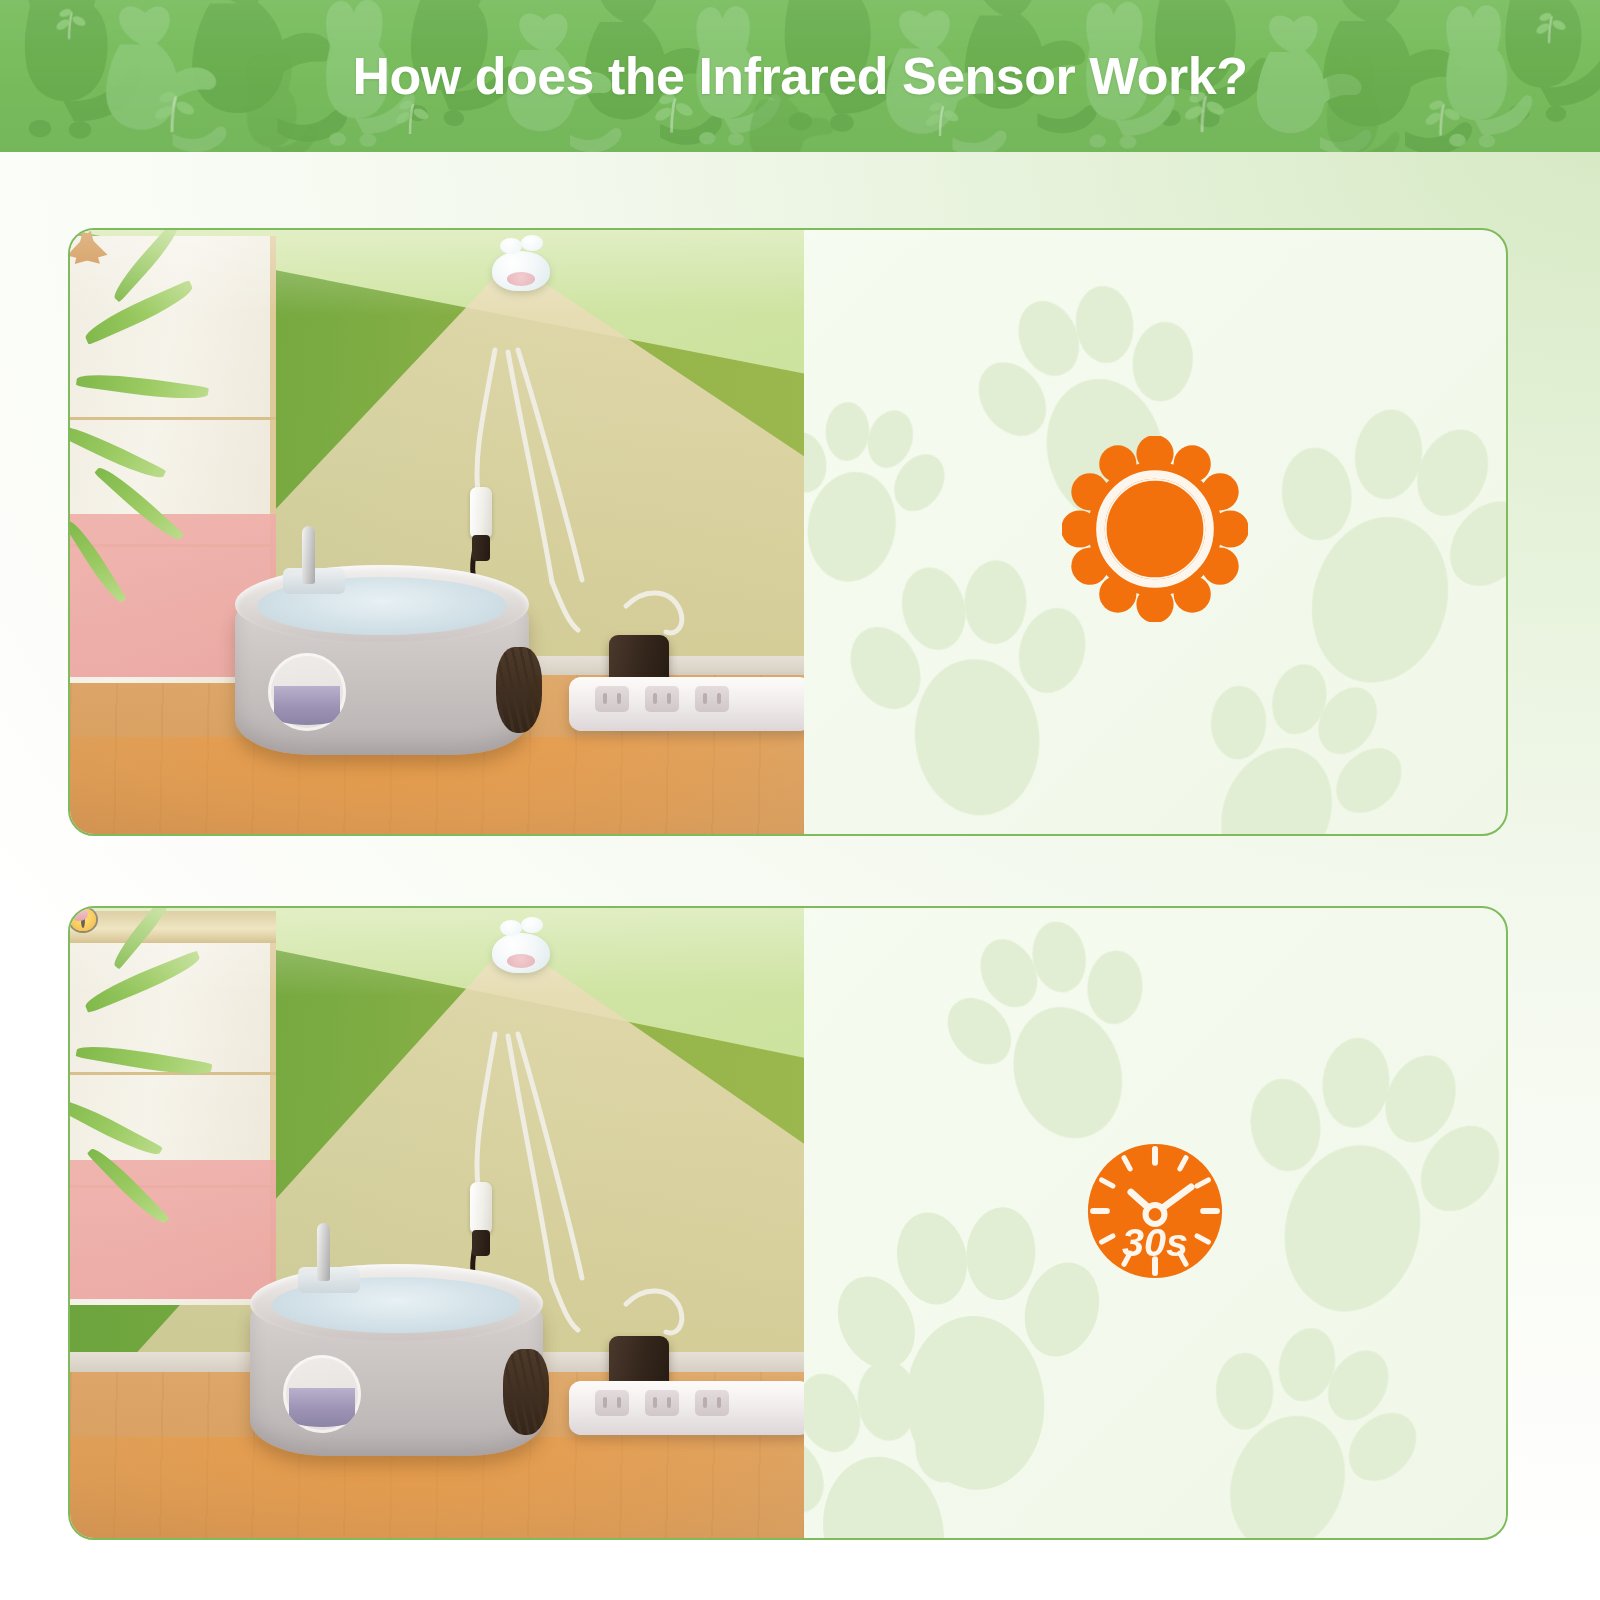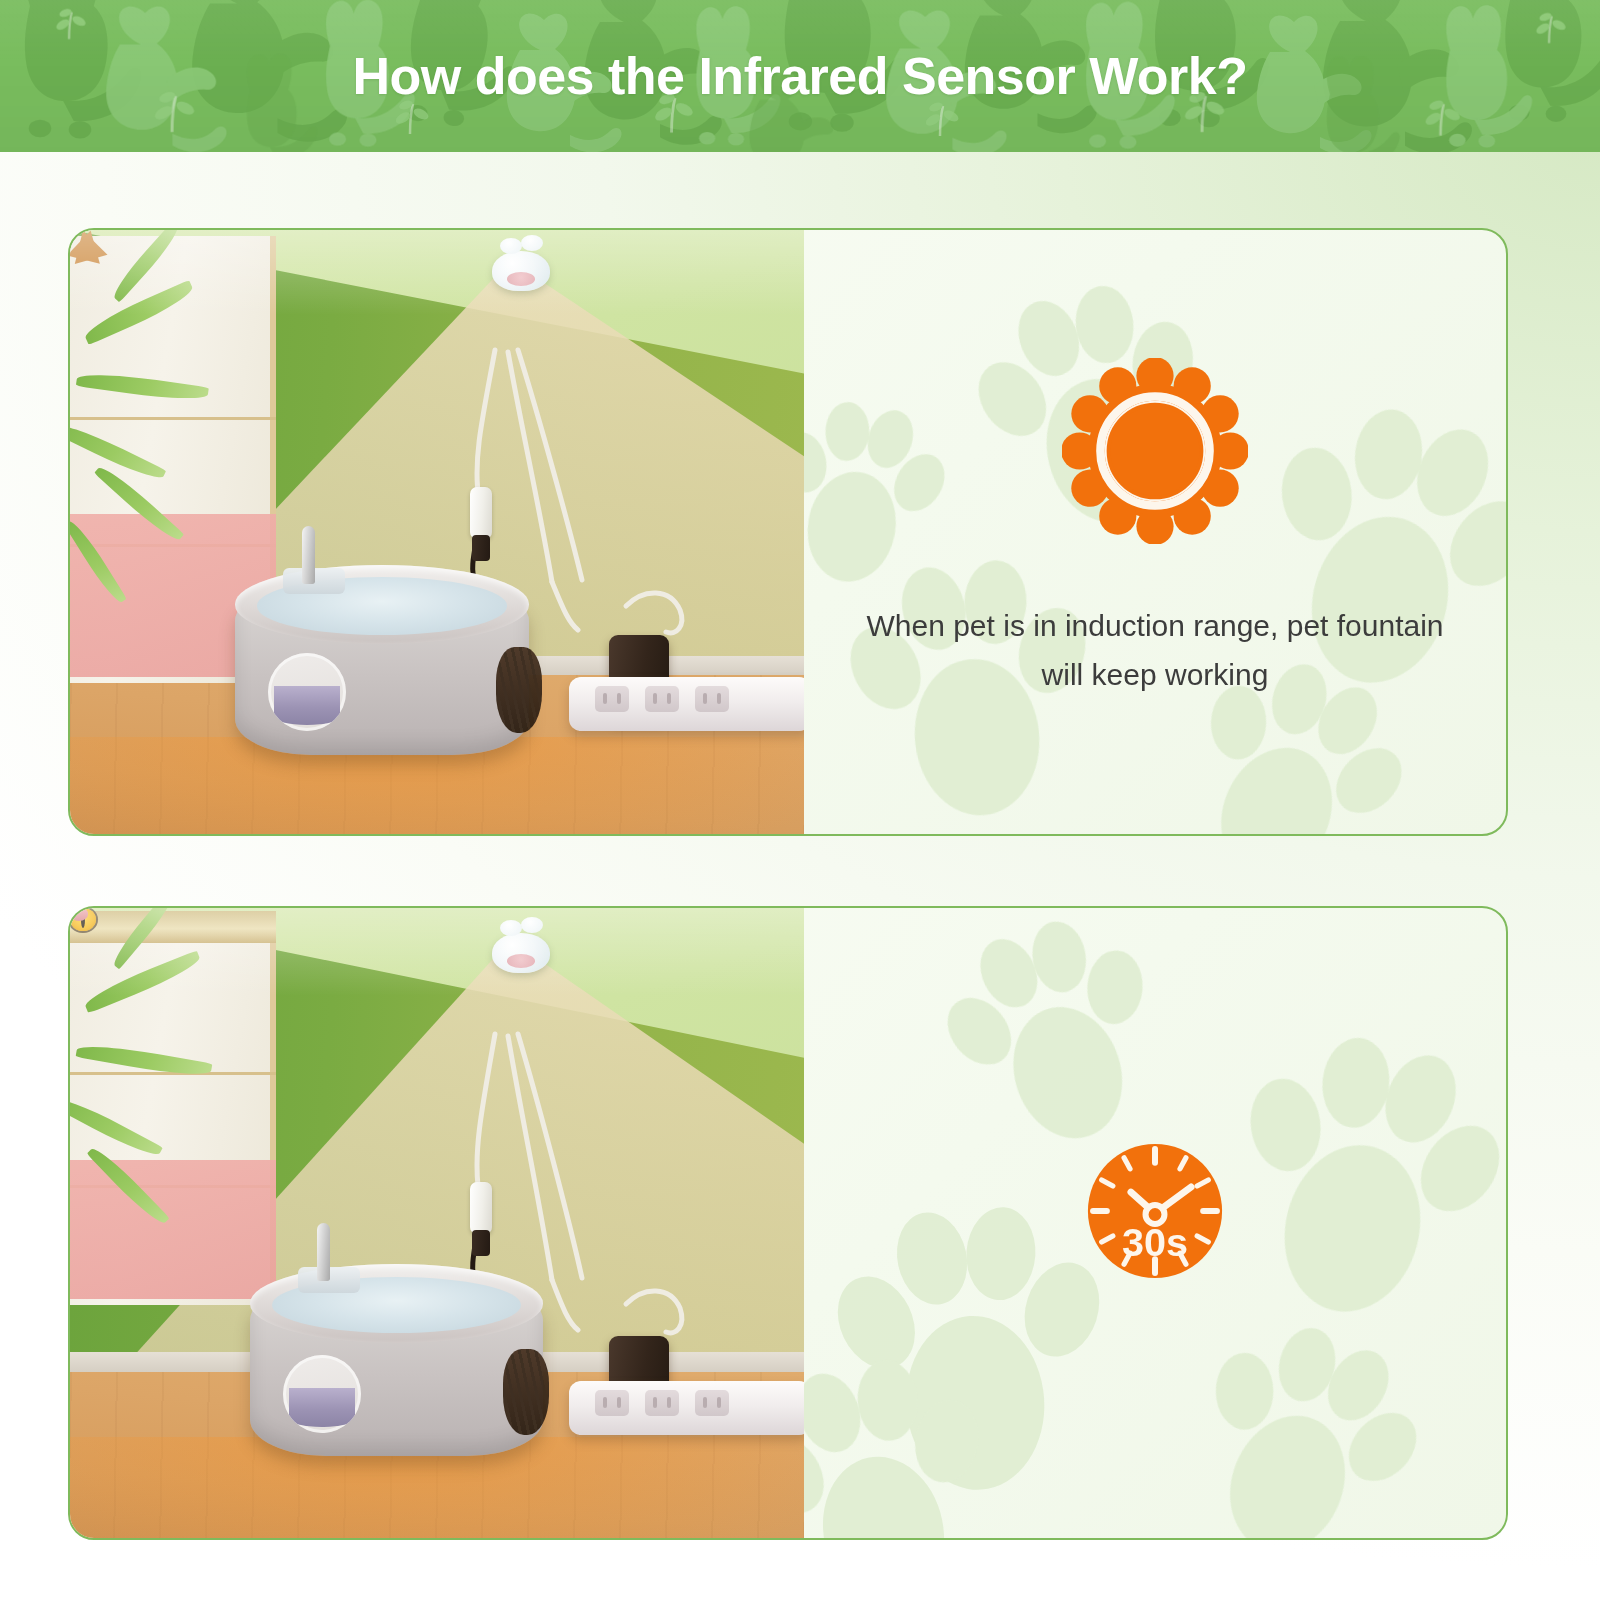--- a/index.html
+++ b/index.html
@@ -296,21 +296,21 @@
   }
 
   
   .content {
     position: absolute;
     left: 734px; top: 0; right: 0; bottom: 0;
     display: flex; flex-direction: column;
     align-items: center; justify-content: center;
   }
   #content-top    { padding-bottom: 6px; }
-  #content-bottom { padding-bottom: 24px; }
+  #content-bottom { padding-bottom: 24px; font-style: italic; }
 
   .caption {
     width: 620px;
     text-align: center;
     color: #3c3c3c;
     font-size: 30px;
     line-height: 1.62;
     font-family: "Liberation Sans", sans-serif;
   }
   #caption-top    { margin-top: 58px; }
@@ -497,21 +497,20 @@
               <circle cx="30" cy="60" r="20"></circle>
               <circle cx="60" cy="30" r="20"></circle>
             </g>
           </g>
           <circle cx="100" cy="100" r="58" fill="none" stroke="#fdf6ec" stroke-width="8"></circle>
           <circle cx="100" cy="100" r="62" fill="none" stroke="#fdf6ec" stroke-width="2.5"></circle>
           <circle cx="100" cy="100" r="53" fill="none" stroke="#fdf6ec" stroke-width="2"></circle>
           <circle cx="100" cy="100" r="48" fill="#f2710c"></circle>
         </svg>
       </div>
-      <div class="caption" id="caption-top">When pet is in induction range, pet fountain will keep working</div>
     </div>
   </div>
 
   <div class="card" id="card-bottom">
 
     <svg class="paw-layer" viewBox="0 0 1436 630" preserveAspectRatio="none">
       <g fill="#e0eed2" opacity="0.95">
         <use href="#paw" transform="translate(980,110) scale(1.15) rotate(-18)"></use>
         <use href="#paw" transform="translate(1300,250) scale(1.45) rotate(14)"></use>
         <use href="#paw" transform="translate(900,420) scale(1.5) rotate(-4)"></use>

